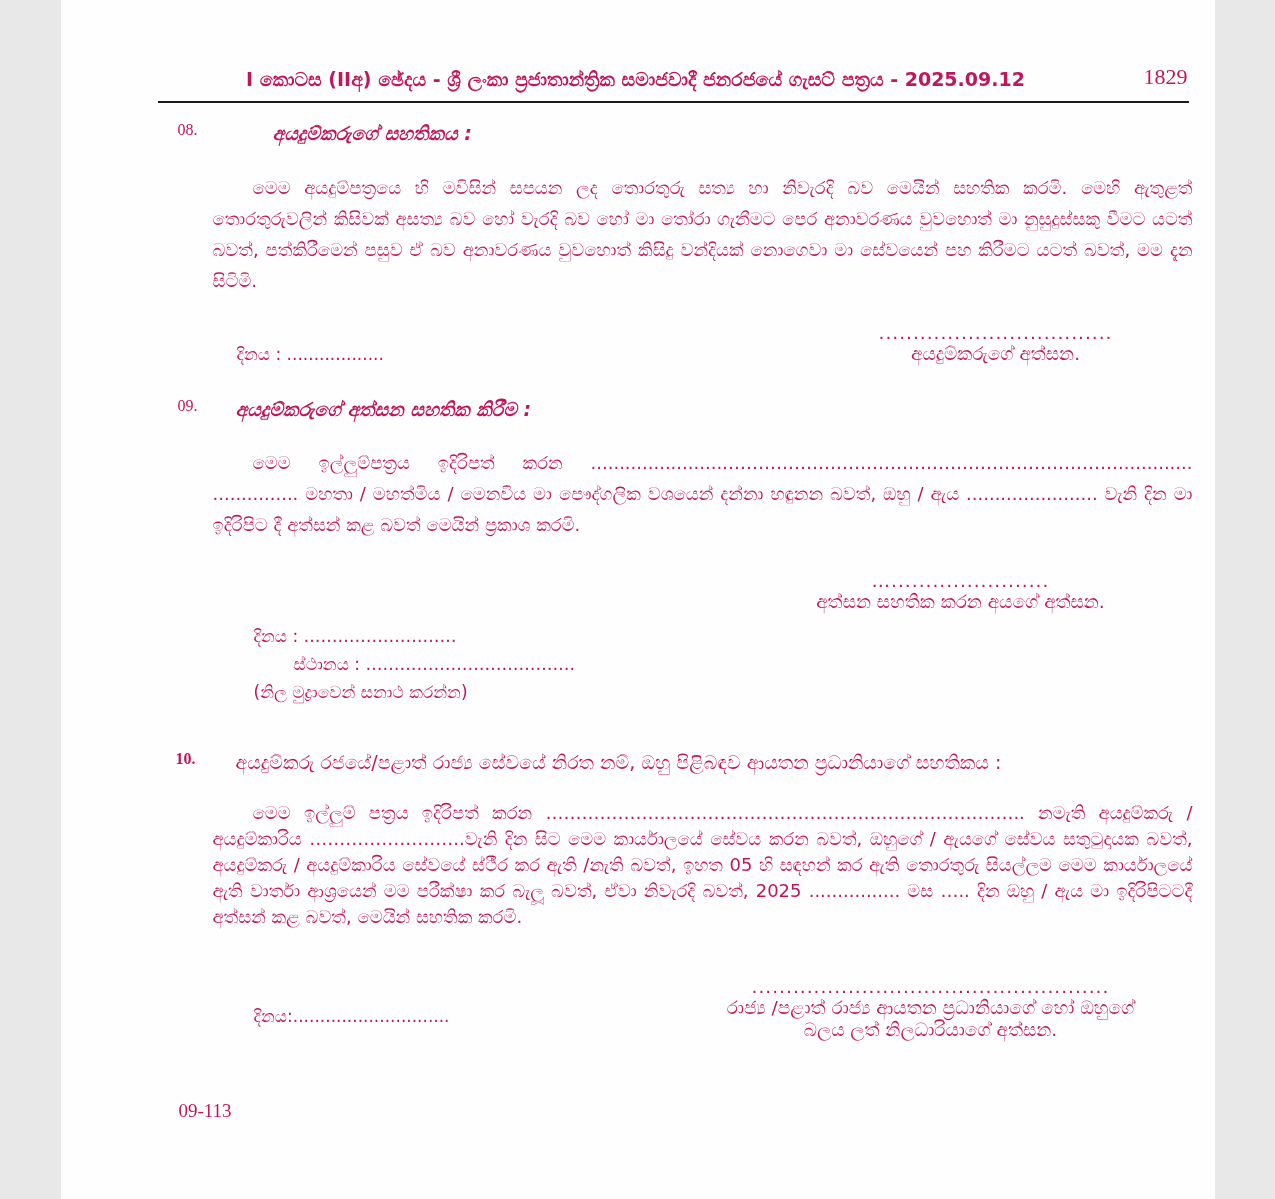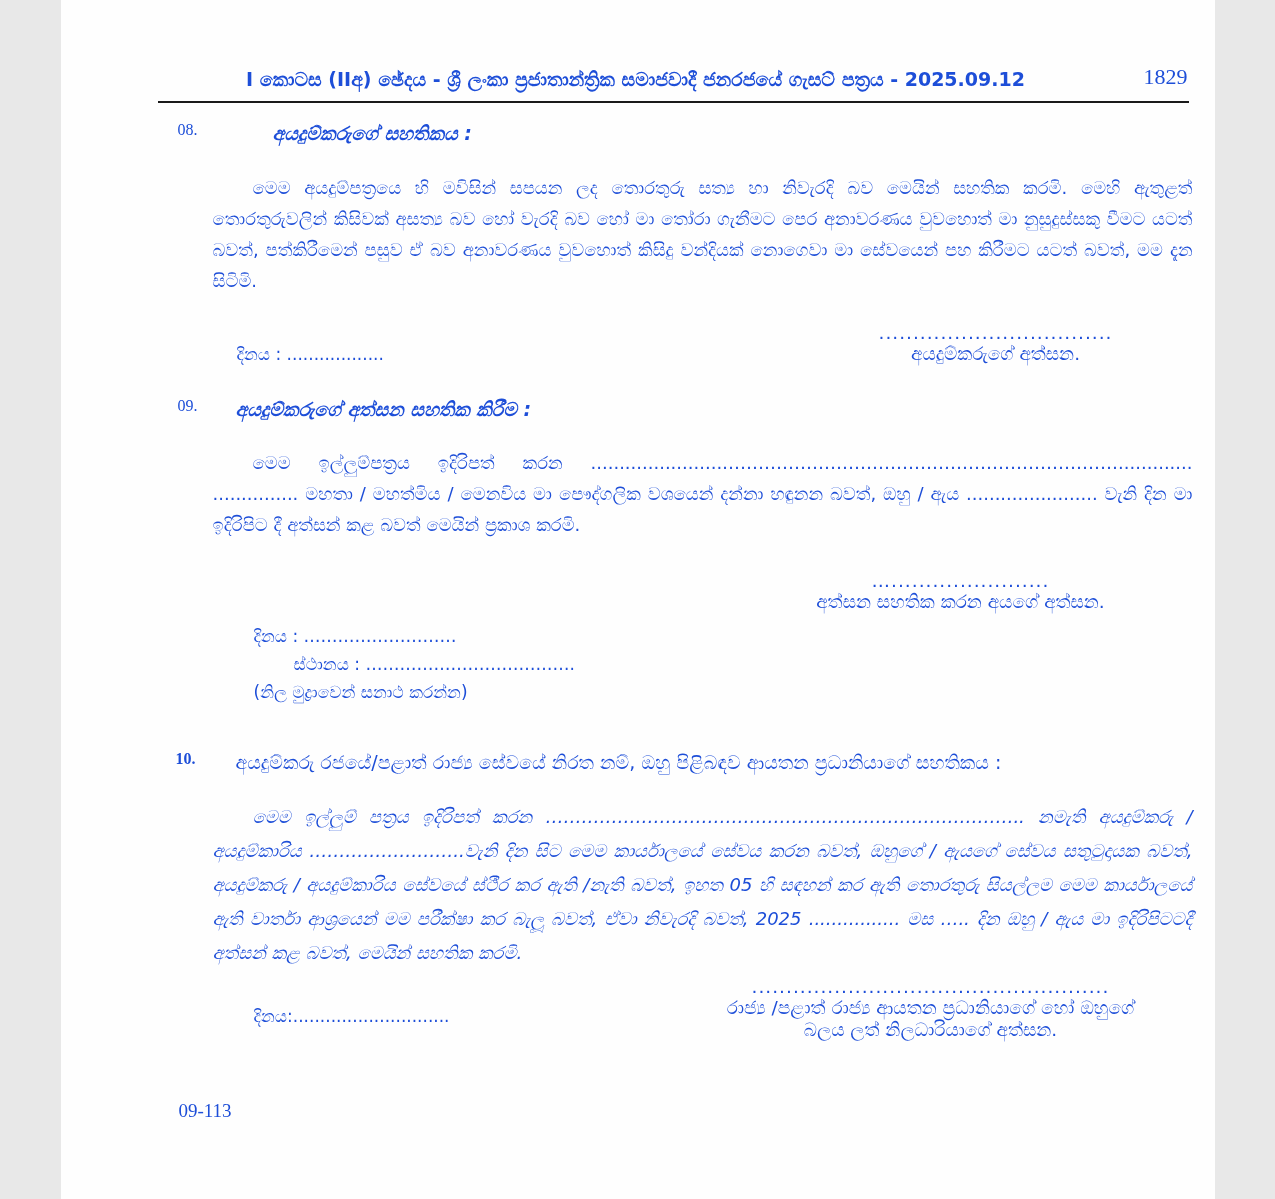--- a/index.html
+++ b/index.html
@@ -1,21 +1,21 @@
 <!DOCTYPE html>
 <html><head>
 <meta charset="utf-8">
 <style>
   html,body { margin:0; padding:0; background:#e8e8e8; }
   .page {
     position:relative;
     width:1154px; height:1199px;
     margin:0 auto;
     background:#fefefe;
-    color:#1d4ed8;
+    color:#be185d;
     font-family:"DejaVu Sans", sans-serif;
     overflow:hidden;
   }
   .abs { position:absolute; }
 
   
   .hdr-title {
     top:68px; left:25px; width:1100px;
     text-align:center;
     font-weight:bold;
@@ -47,21 +47,21 @@
 
   
   .para {
     left:152px; width:980px;
     font-size:18px;
     line-height:31px;
     text-align:justify;
     text-indent:40px;
     word-break:break-word;
   }
-  .para10 { line-height:34px;font-style:italic; }
+  .para10 { line-height:26px; }
 
   
   .line { font-size:17px; white-space:nowrap; }
   .sig-block { text-align:center; font-size:18.5px; }
   .sig-dots { letter-spacing:1px; }
 
   .footer-code {
     font-family:"Liberation Serif", serif;
     font-size:19px;
   }

